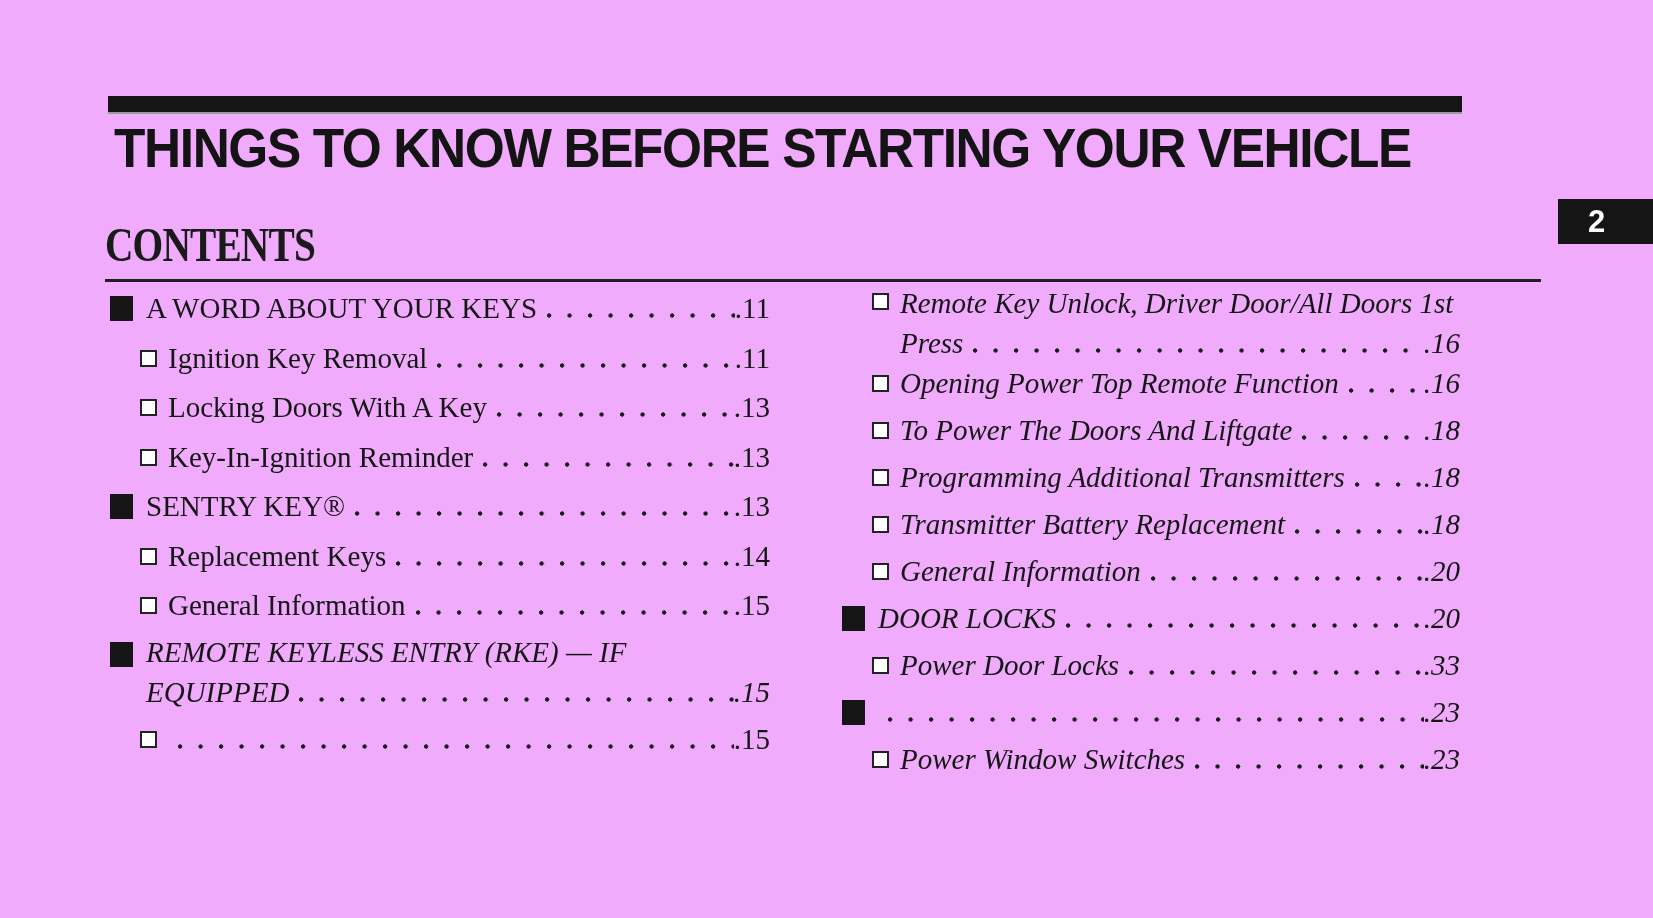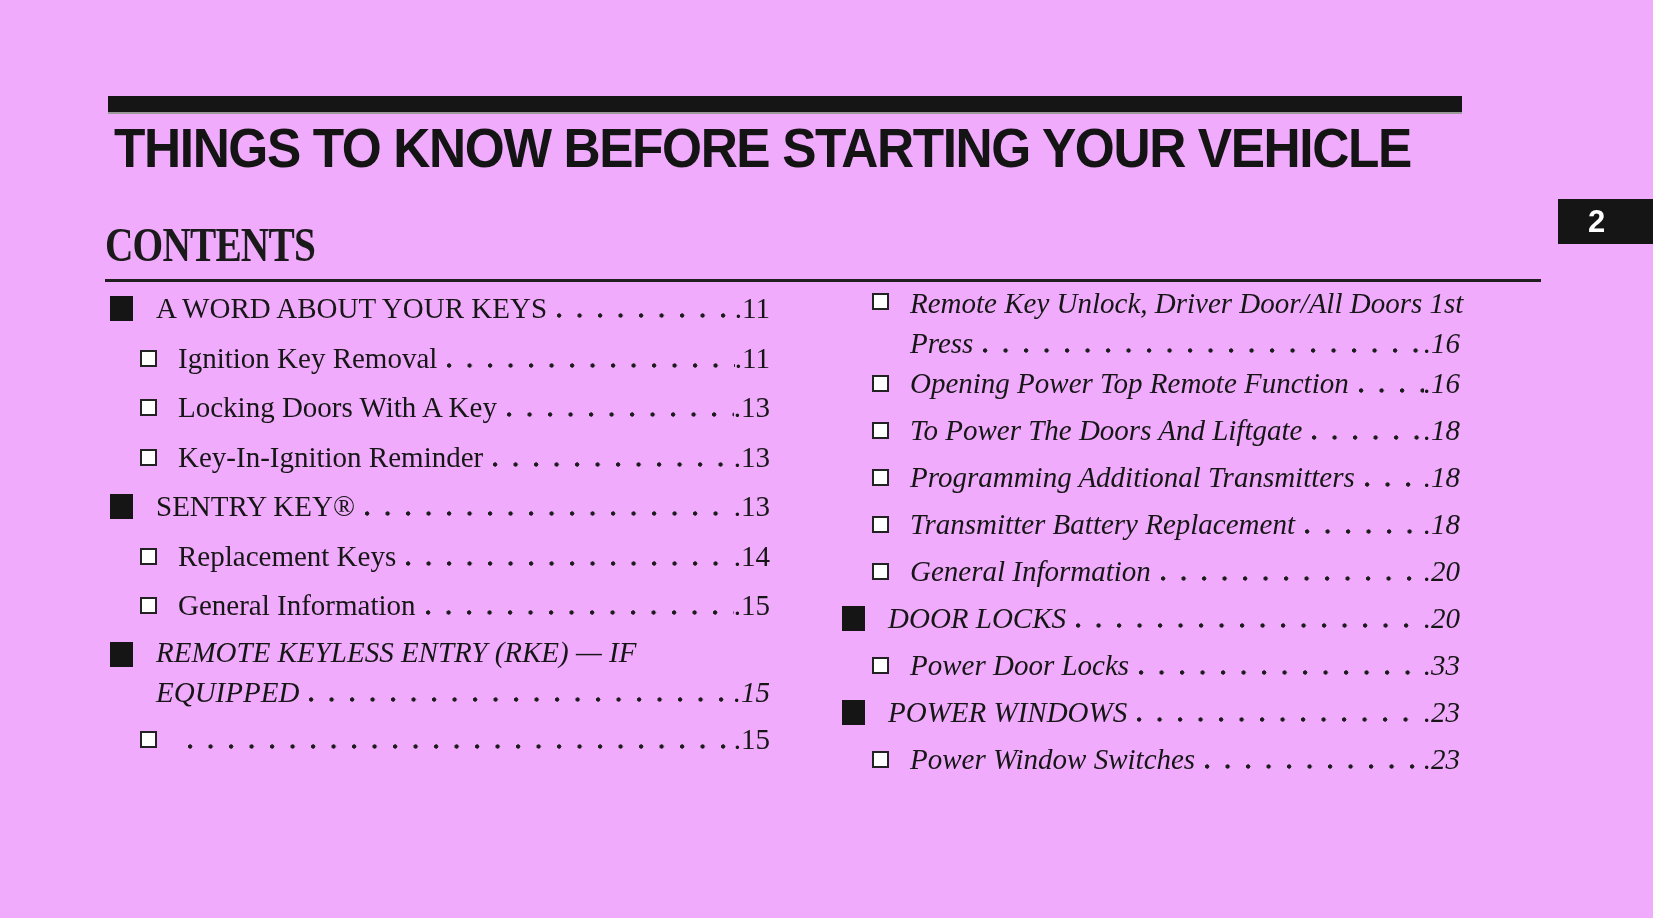--- a/index.html
+++ b/index.html
@@ -48,21 +48,21 @@
   .toc-col.right .row{height:47px;font-style:italic;}
   .toc-col.left  .row.double{height:84px;align-items:flex-start;padding-top:5px;box-sizing:border-box;font-style:italic;}
   .toc-col.right .row.double{height:76px;align-items:flex-start;padding-top:3px;box-sizing:border-box;}
   .bullet{flex:0 0 auto;}
   .bullet.filled{width:23px;height:25px;background:#151515;margin-right:13px;}
   .bullet.hollow{
     width:13px;height:13px;border:2.5px solid #222222;background:#ffffff;
     margin-left:30px;margin-right:11px;box-sizing:content-box;
   }
   .row.double .bullet{margin-top:6px;}
-  .entry{flex:1 1 auto;min-width:0;display:flex;flex-direction:column;margin-left:10px;}
+  .entry{flex:1 1 auto;min-width:0;display:flex;flex-direction:column;}
   .line{display:flex;align-items:baseline;width:100%;}
   .row.double .line + .line{margin-top:7px;}
   .lbl{white-space:nowrap;}
   .leader{
     flex:1 1 auto;height:5px;margin-left:10px;
     background-image:radial-gradient(circle at 2.2px 2.5px, #1a1a1a 1.9px, rgba(0,0,0,0) 2.4px);
     background-size:20.5px 5px;background-repeat:repeat-x;background-position:left bottom;
   }
   .pg{white-space:nowrap;}
   .pg::before{content:".";}
@@ -259,21 +259,20 @@
         <span class="lbl">Power Door Locks</span>
         <span class="leader"></span>
         <span class="pg">33</span>
       </div>
         </div>
     </div>
     <div class="row main">
       <span class="bullet filled"></span>
       <div class="entry">
           <div class="line">
-        <span class="lbl">POWER WINDOWS</span>
         <span class="leader"></span>
         <span class="pg">23</span>
       </div>
         </div>
     </div>
     <div class="row sub">
       <span class="bullet hollow"></span>
       <div class="entry">
           <div class="line">
         <span class="lbl">Power Window Switches</span>

